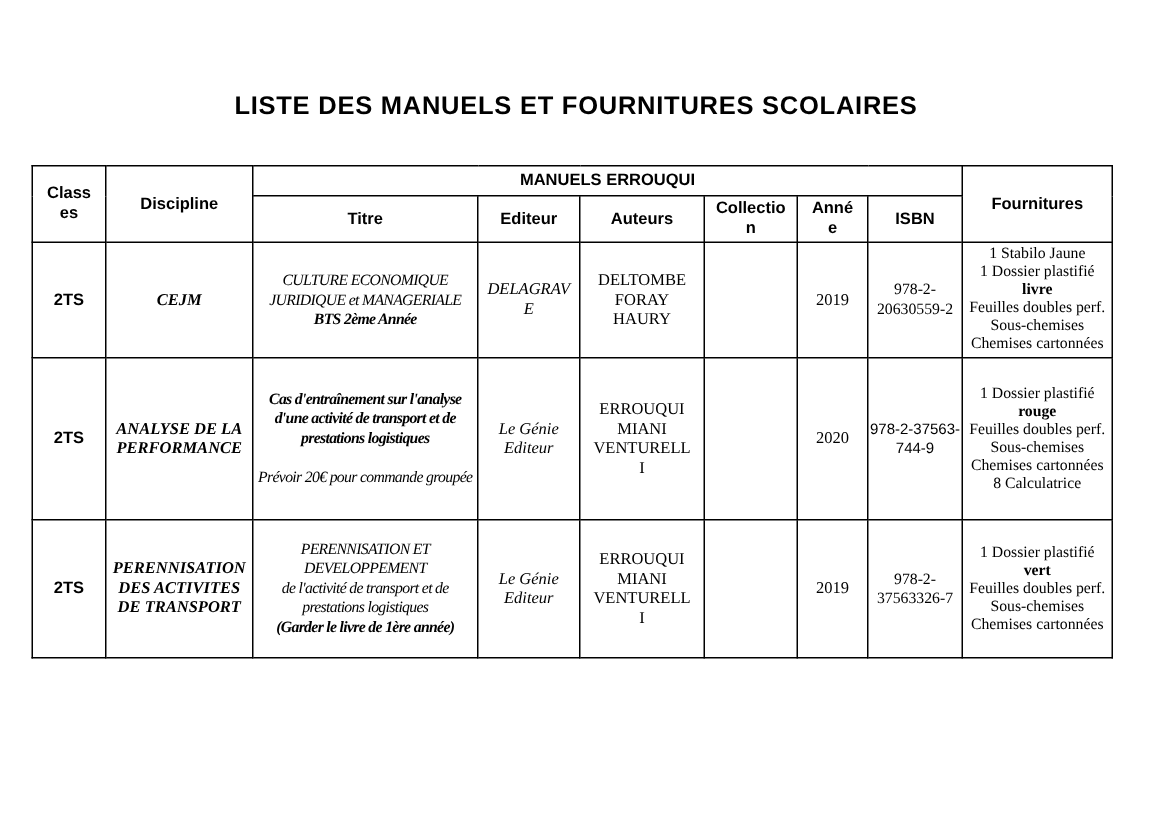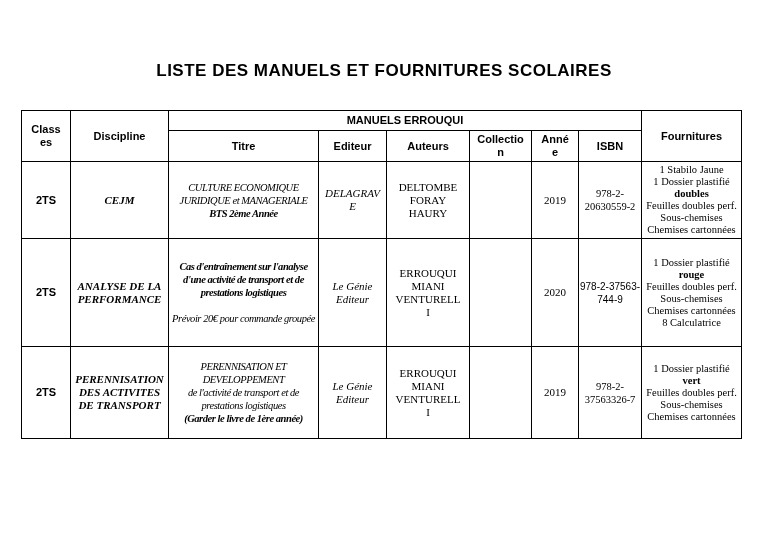--- a/index.html
+++ b/index.html
@@ -120,21 +120,21 @@
           <div class="seg b">BTS 2ème Année</div>
         </td>
     <td class="c-edit">DELAGRAVE</td>
     <td class="c-aut">DELTOMBE FORAY HAURY</td>
     <td class="c-coll"></td>
     <td class="c-annee">2019</td>
     <td class="c-isbn">978-2-20630559-2</td>
     <td class="c-fourn">
           <div class="seg">1 Stabilo Jaune</div>
           <div class="seg">1 Dossier plastifié</div>
-          <div class="seg b">doubles</div>
+          <div class="seg b">livre</div>
           <div class="seg">Feuilles doubles perf.</div>
           <div class="seg">Sous-chemises</div>
           <div class="seg">Chemises cartonnées</div>
         </td>
   </tr>
       <tr>
     <td class="c-classe">2TS</td>
     <td class="c-disc">ANALYSE DE LA PERFORMANCE</td>
     <td class="c-titre">
           <div class="seg b">Cas d'entraînement sur l'analyse d'une activité de transport et de prestations logistiques</div>

